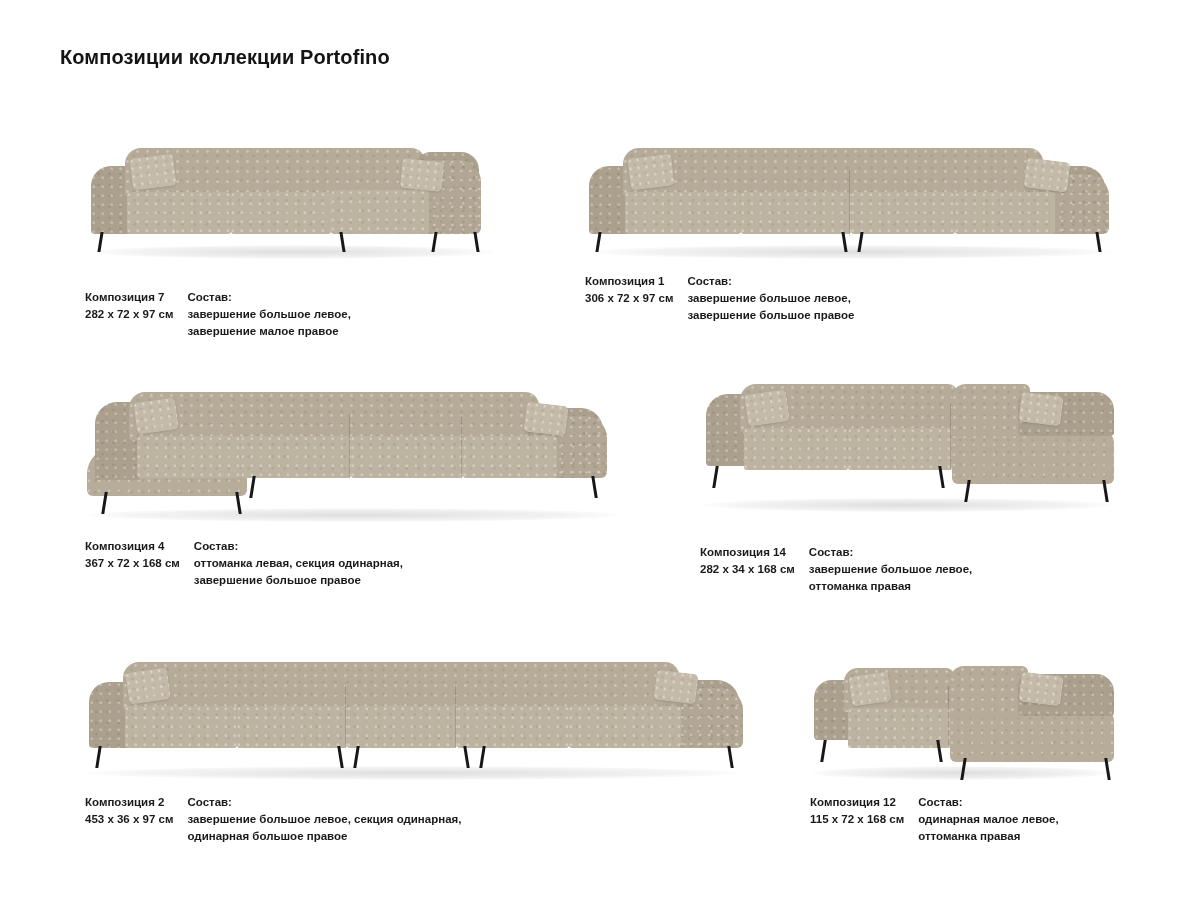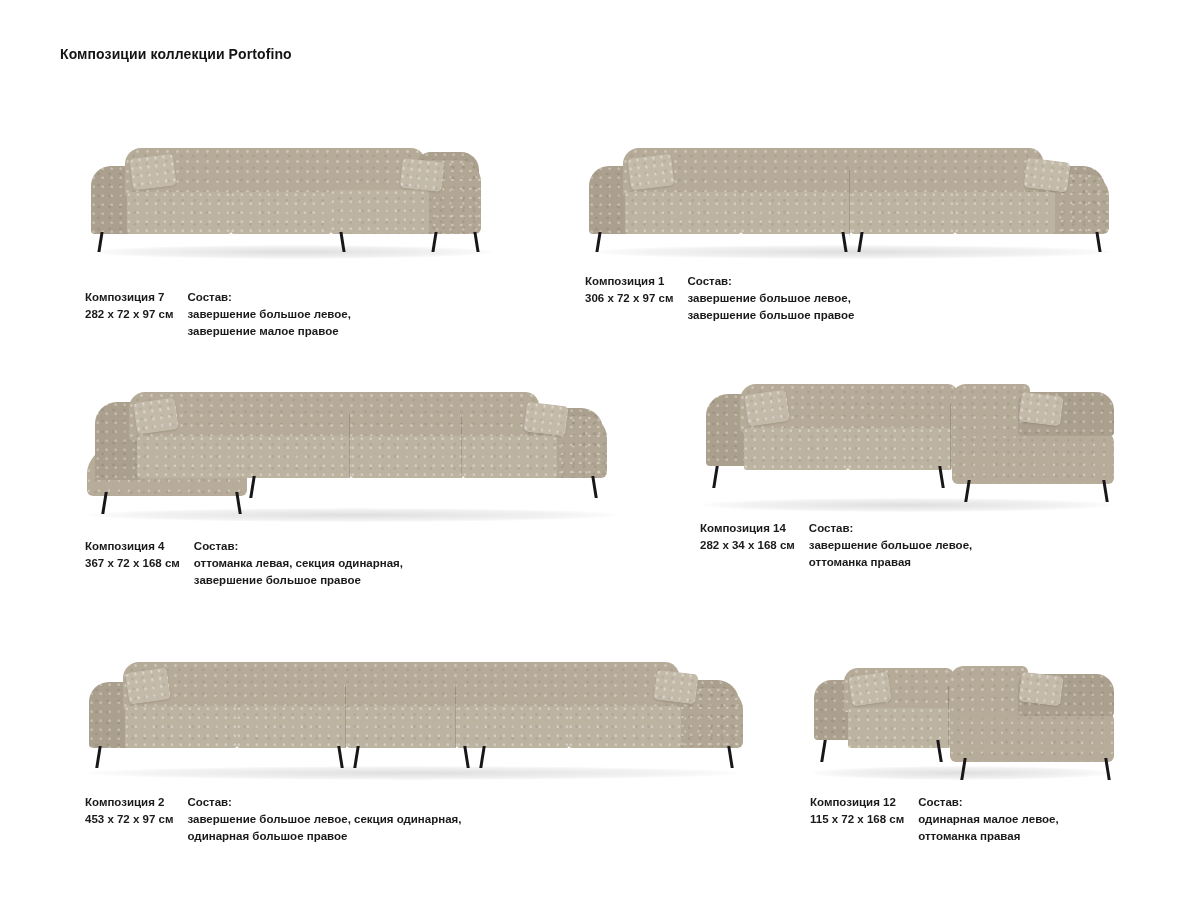--- a/index.html
+++ b/index.html
@@ -12,21 +12,21 @@
   }
   #page {
     position: relative;
     width: 1200px; height: 900px;
     background: #ffffff;
     overflow: hidden;
   }
   .page-title {
     position: absolute;
     left: 60px; top: 46px;
-    font-size: 14px;
+    font-size: 20px;
     font-weight: 700;
     letter-spacing: 0.1px;
     color: #141414;
   }
 
   
   .block { position: absolute; }
 
   .figure {
     position: relative;
@@ -258,21 +258,21 @@
       <div class="pillow" style="left:46px; top:22px; width:42px; height:32px; transform:rotate(-8deg);"></div>
       <div class="pillow" style="left:320px; top:24px; width:42px; height:30px; transform:rotate(7deg);"></div>
 
       <div class="divider" style="left:250px; top:34px; height:66px;"></div>
 
       <div class="leg slantL" style="left:14px; top:96px; height:22px;"></div>
       <div class="leg slantR" style="left:240px; top:96px; height:22px;"></div>
       <div class="leg slantL" style="left:266px; top:110px; height:22px;"></div>
       <div class="leg slantR" style="left:404px; top:110px; height:22px;"></div>
     </div>
-    <div class="caption" style="margin-top:0;">
+    <div class="caption" style="margin-top:24px;">
       <div class="cap-left">
         <span class="name">Композиция 14</span>
         <span class="dims">282 х 34 х 168 см</span>
       </div>
       <div class="cap-right">
         <span class="lbl">Состав:</span>
         <span class="parts" style="white-space:pre-line;">завершение большое левое,
 оттоманка правая</span>
       </div>
     </div>
@@ -302,21 +302,21 @@
       <div class="leg slantL" style="left:12px; top:98px; height:22px;"></div>
       <div class="leg slantR" style="left:254px; top:98px; height:22px;"></div>
       <div class="leg slantL" style="left:270px; top:98px; height:22px;"></div>
       <div class="leg slantR" style="left:380px; top:98px; height:22px;"></div>
       <div class="leg slantL" style="left:396px; top:98px; height:22px;"></div>
       <div class="leg slantR" style="left:644px; top:98px; height:22px;"></div>
     </div>
     <div class="caption" style="margin-top:8px;">
       <div class="cap-left">
         <span class="name">Композиция 2</span>
-        <span class="dims">453 х 72 х 97 см</span>
+        <span class="dims">453 х 36 х 97 см</span>
       </div>
       <div class="cap-right">
         <span class="lbl">Состав:</span>
         <span class="parts" style="white-space:pre-line;">завершение большое левое, секция одинарная,
 одинарная большое правое</span>
       </div>
     </div>
   </div>
 
   <div class="block" style="left:810px; top:648px; width:310px;">

